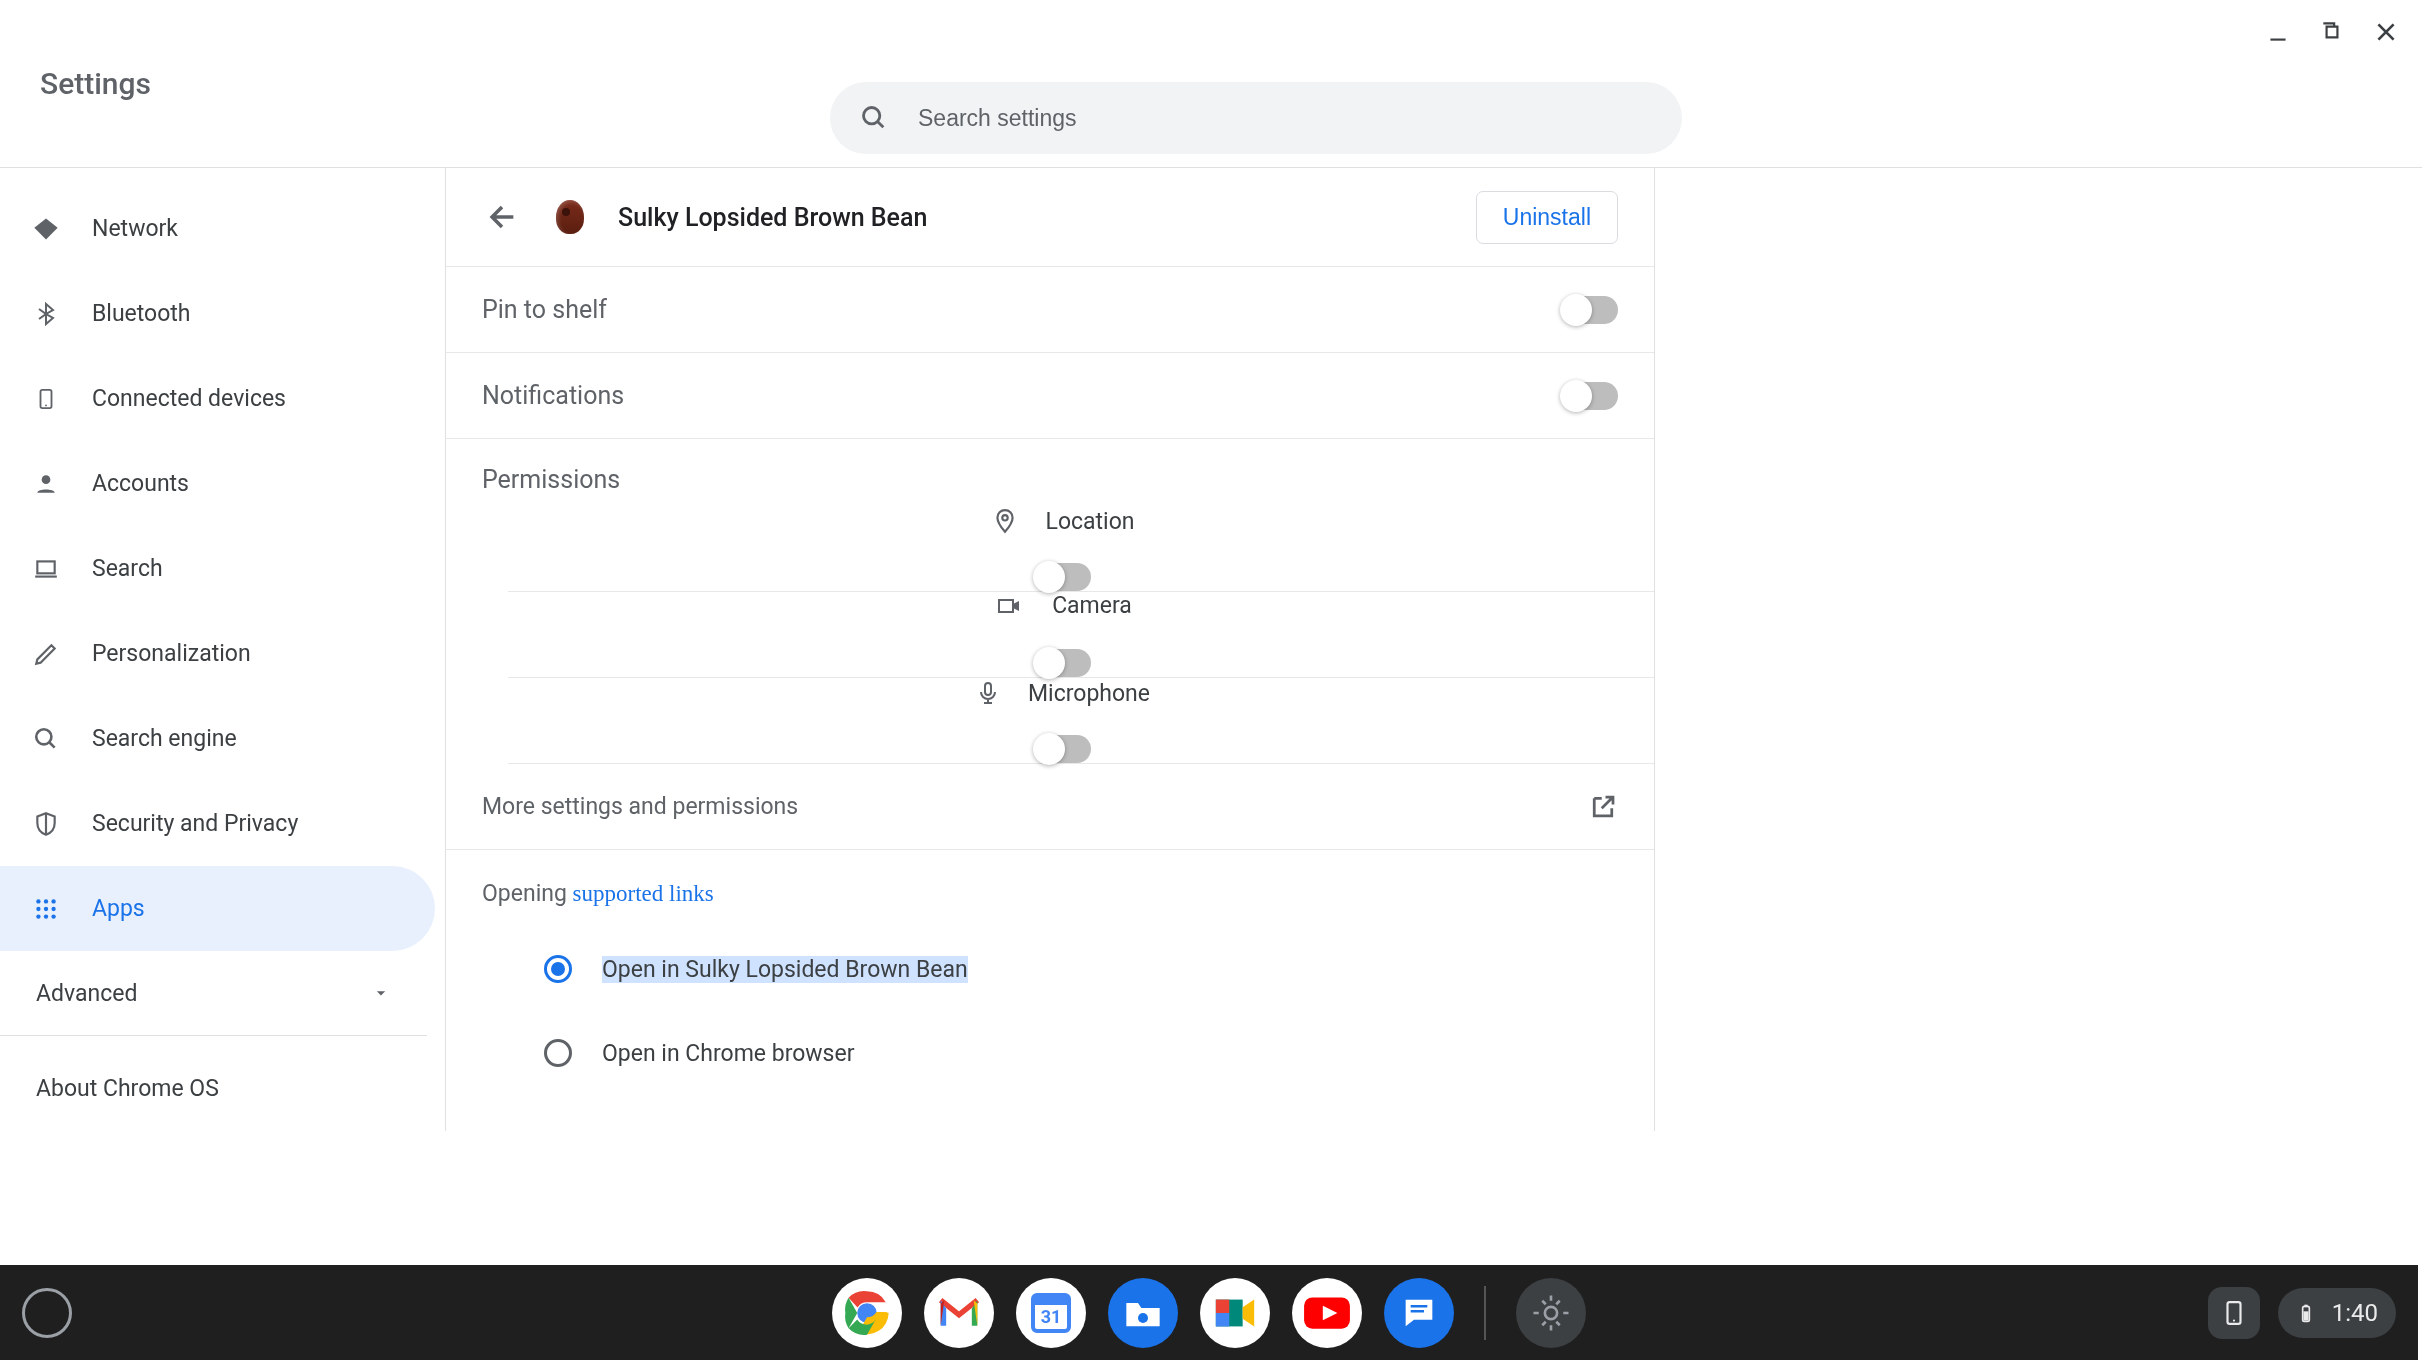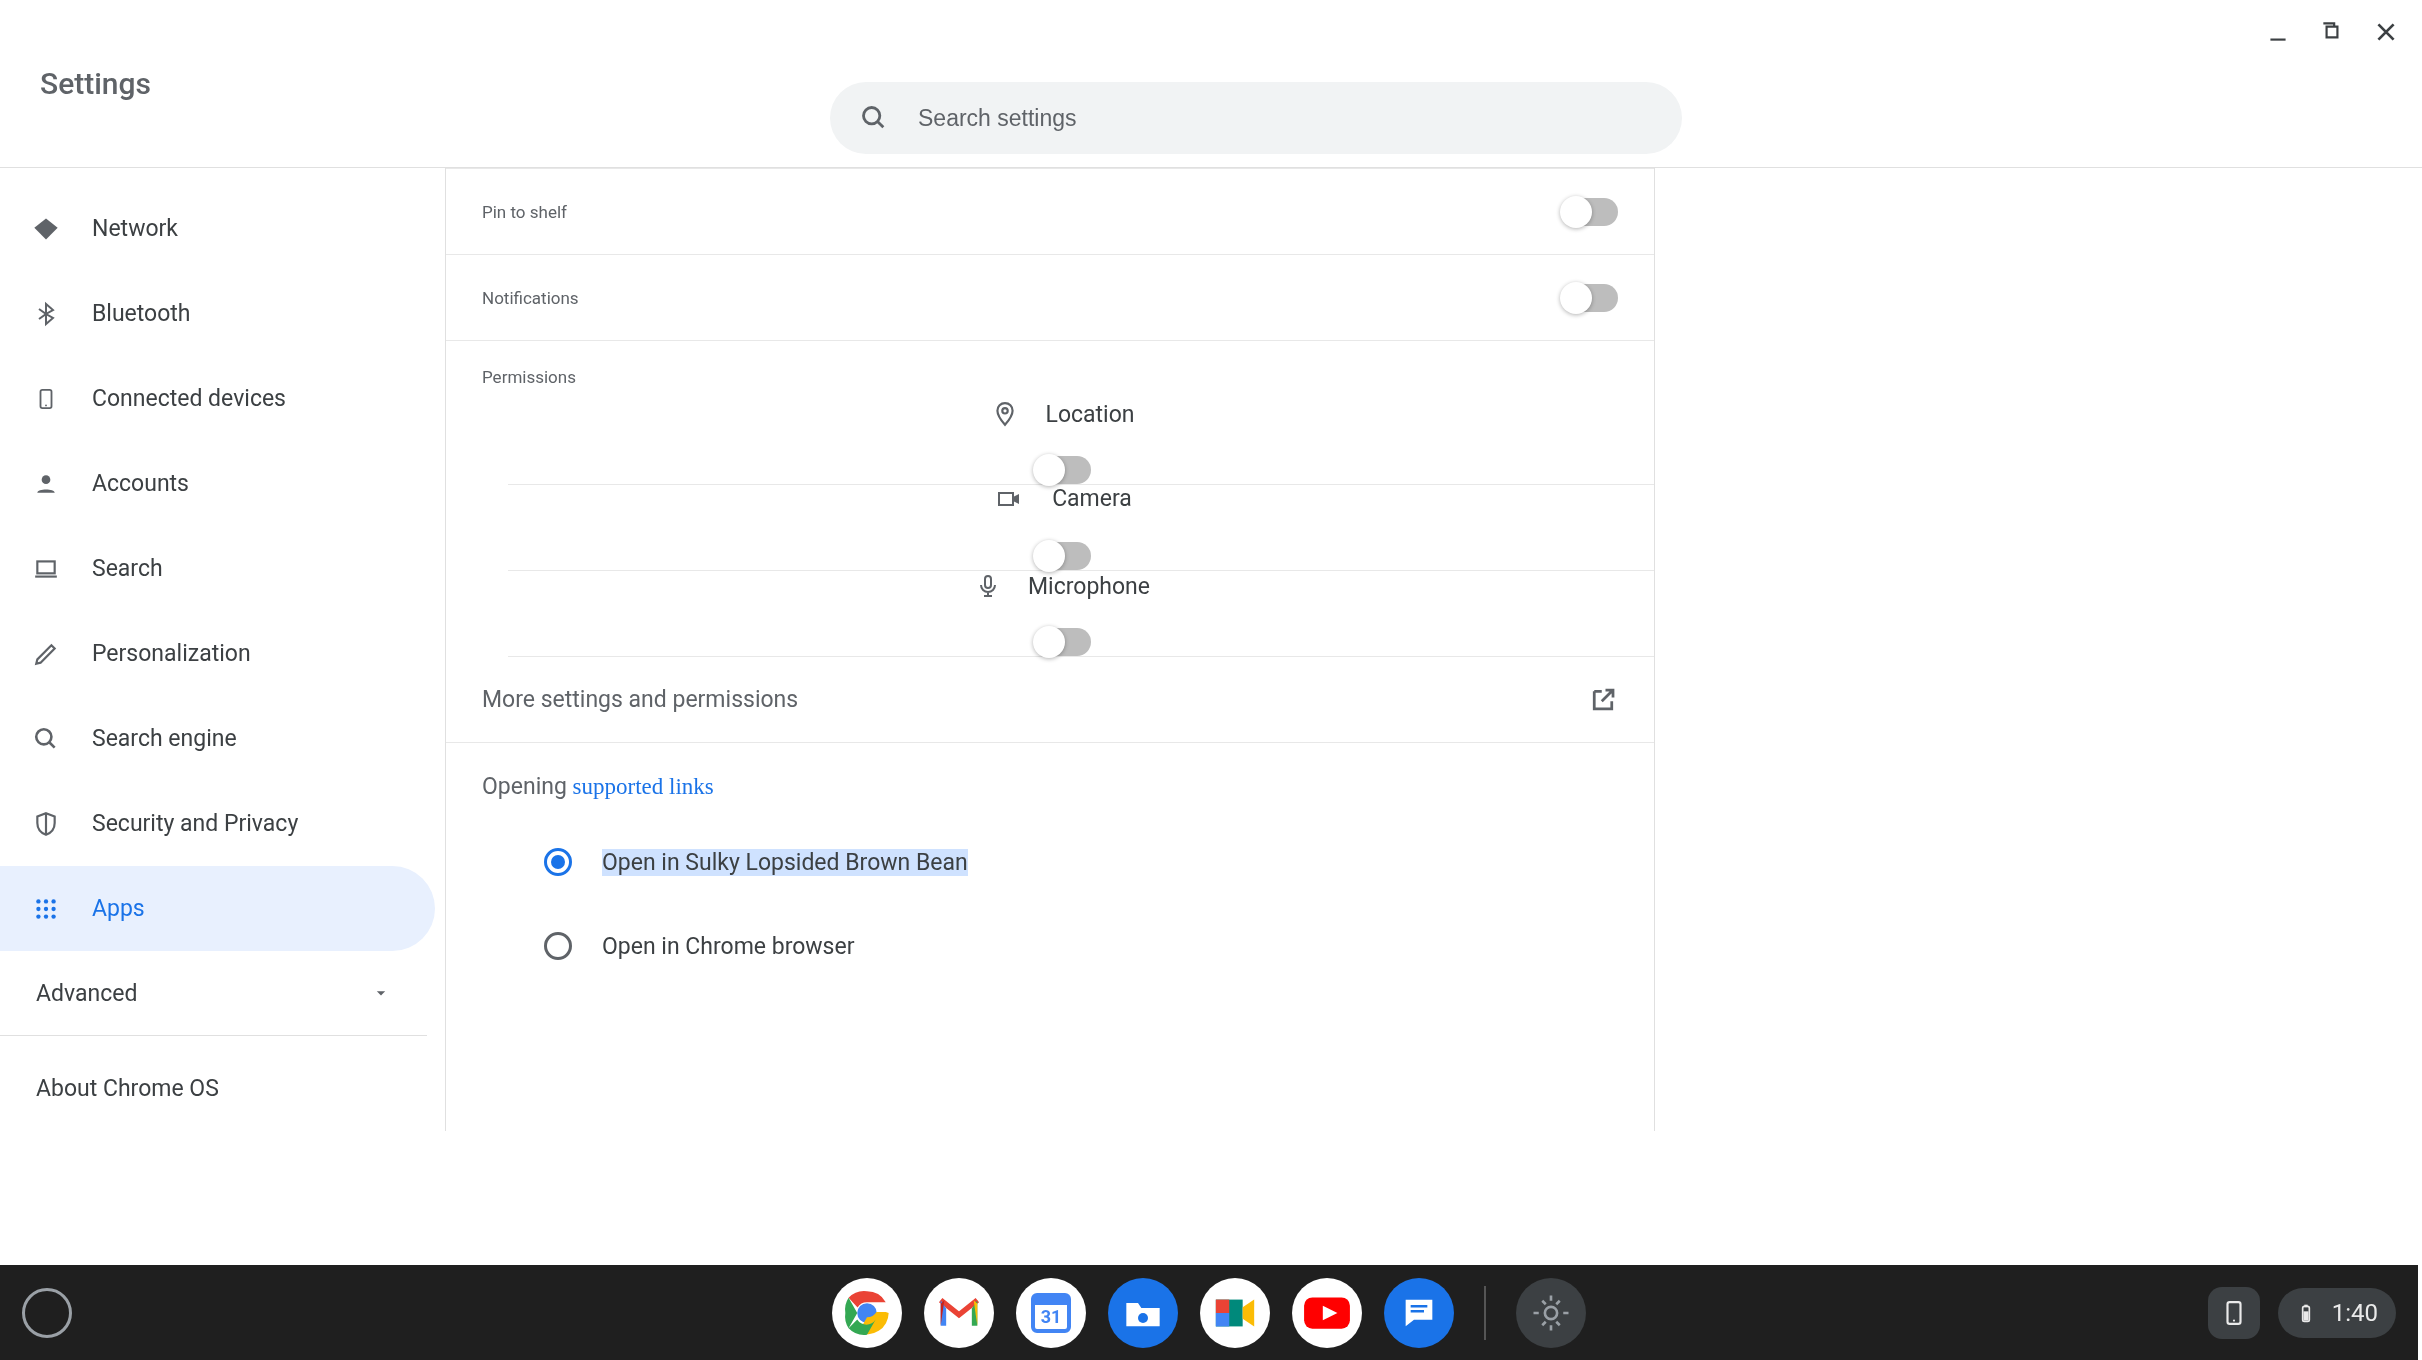--- a/index.html
+++ b/index.html
@@ -142,21 +142,21 @@
     font-size:23px; font-weight:500; padding:12px 26px; border-radius:7px;
     cursor:pointer;
   }
   .row-section {
     border-top:1px solid #e8e8e8;
   }
   .setting-row {
     display:flex; align-items:center; justify-content:space-between;
     min-height:86px; padding: 0 36px;
     border-bottom:1px solid #e8e8e8;
-    font-size:17px; color:#5f6368;
+    font-size:25px; color:#5f6368;
   }
   .setting-row.labelonly { color:#5f6368; border-bottom:none; padding-top:26px; padding-bottom:12px; min-height:auto;}
   .perm-list { padding-left:62px; }
   .perm-row {
     display:flex; align-items:center; justify-content:space-between;
     min-height:86px; padding-right:36px;
     border-bottom:1px solid #e8e8e8;
     font-size:23px; color:#3c4043;flex-direction:column;
   }
   .perm-row:last-child{border-bottom:1px solid #e8e8e8;}
@@ -326,20 +326,32 @@
             </svg>
         </span>
       </div>
       <div class="about-row">
         <span>About Chrome OS</span>
       </div>
     </div>
 
     <div class="main">
       <div class="content-col">
+        <div class="detail-header">
+          <div class="back-btn">
+            <svg width="34" height="34" viewBox="0 0 24 24">
+                <path d="M20 12H5m7-7l-7 7 7 7" fill="none" stroke="#5f6368" stroke-width="2.5"></path>
+              </svg>
+          </div>
+          <div class="app-icon">
+            <div class="bean"></div>
+          </div>
+          <div class="app-name">Sulky Lopsided Brown Bean</div>
+          <button class="uninstall-btn">Uninstall</button>
+        </div>
 
         <div class="row-section">
           <div class="setting-row">
             <span>Pin to shelf</span>
             <div class="toggle"></div>
           </div>
           <div class="setting-row">
             <span>Notifications</span>
             <div class="toggle"></div>
           </div>

